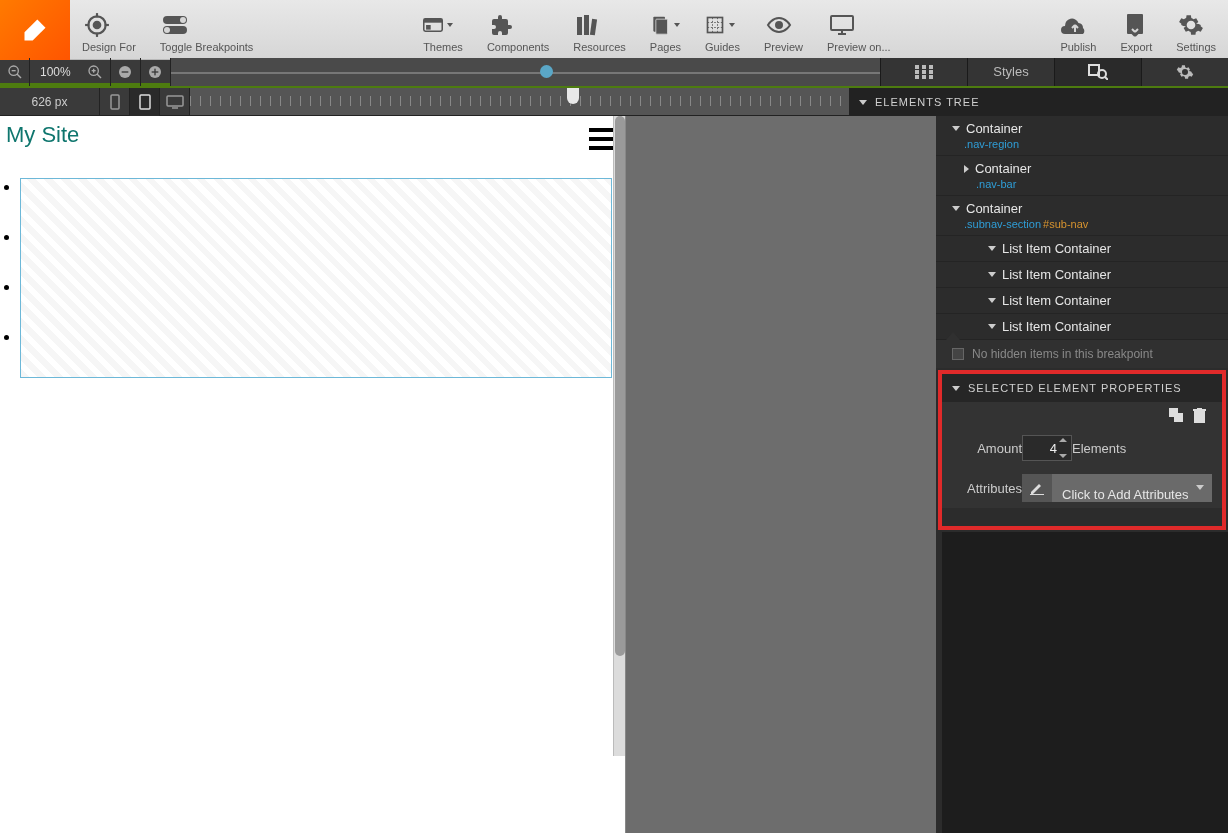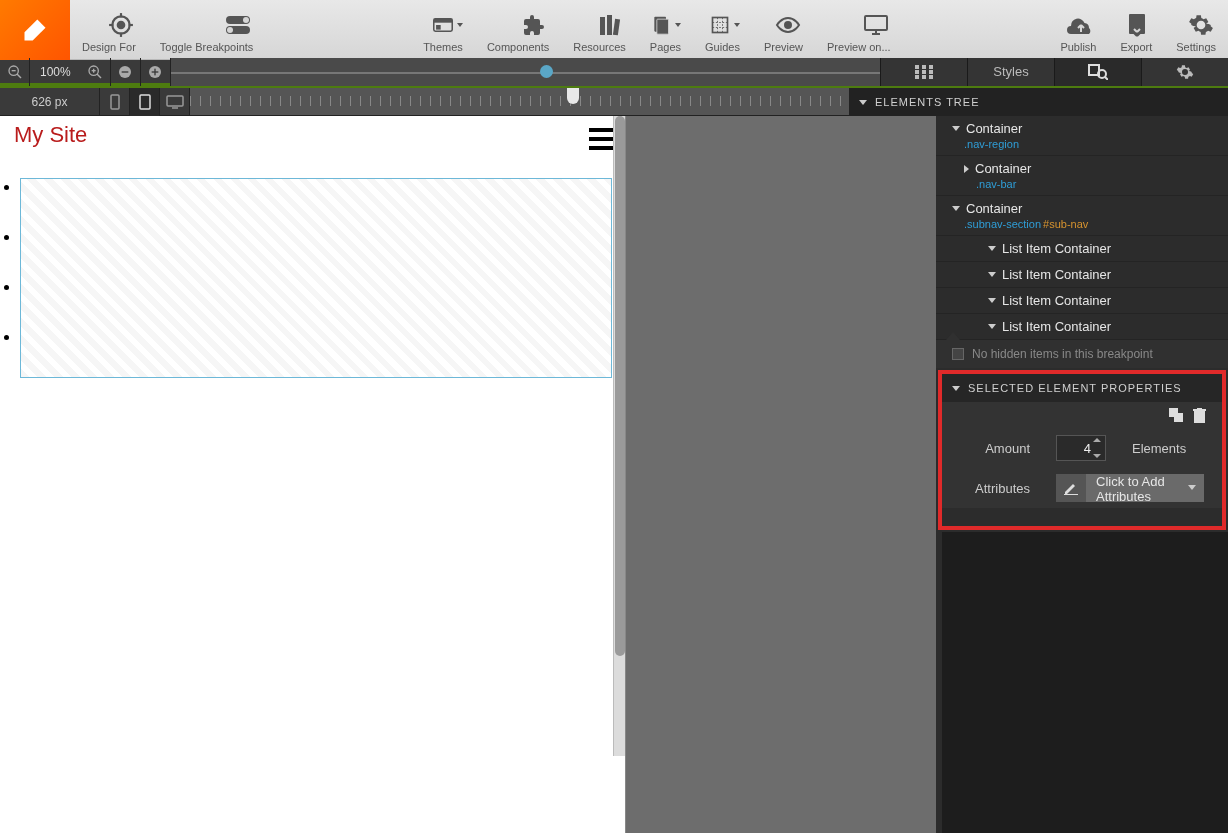--- a/index.html
+++ b/index.html
@@ -1,20 +1,20 @@
 <!DOCTYPE html>
 <html><head>
 <meta charset="utf-8">
 <style>
 *{margin:0;padding:0;box-sizing:border-box;font-family:-apple-system,BlinkMacSystemFont,"Segoe UI",Helvetica,Arial,sans-serif}
 html,body{width:1228px;height:833px;overflow:hidden}
 .topbar{height:60px;background:linear-gradient(#e8e8e8,#d6d6d6);display:flex;border-bottom:1px solid #b8b8b8}
 .logo{width:70px;height:60px;background:linear-gradient(135deg,#ff7a00,#ff5500);display:flex;align-items:center;justify-content:center}
 .tb-group{display:flex}
-.tb-item{display:flex;flex-direction:column;align-items:flex-end;justify-content:flex-end;padding:6px 12px 6px;min-width:54px;cursor:pointer}
+.tb-item{display:flex;flex-direction:column;align-items:flex-start;justify-content:flex-end;padding:6px 12px 6px;min-width:54px;cursor:pointer}
 .tb-item span.ic{width:30px;height:28px;display:flex;align-items:center;justify-content:center;color:#555}
 .tb-item .lbl{font-size:11px;color:#555;margin-top:2px;white-space:nowrap}
 .tb-spacer{flex:1}
 
 .zoomrow{height:28px;background:#3a3a3a;display:flex;align-items:center;border-bottom:5px solid #4d7c0f}
 .zoomrow .zbtn{width:30px;height:28px;display:flex;align-items:center;justify-content:center;color:#aaa;border-right:1px solid #222;cursor:pointer}
 .zoomrow .zlbl{color:#ddd;font-size:12px;padding:0 10px}
 .zoomrow .track{flex:1;height:28px;position:relative;background:#4a4a4a}
 .zoomrow .track .line{position:absolute;left:0;right:0;top:50%;height:2px;background:#777}
 .zoomrow .track .dot{position:absolute;width:13px;height:13px;border-radius:50%;background:#5aa7c7;top:7px;left:52%}
@@ -28,21 +28,21 @@
 .bpicons{display:flex;background:#3a3a3a}
 .bpicons .d{width:30px;height:28px;display:flex;align-items:center;justify-content:center;color:#999;border-right:1px solid #222;cursor:pointer}
 .bpicons .d.active{color:#ddd;background:#2a2a2a}
 .bptrack{flex:1;background:#555;position:relative;display:flex;align-items:flex-start}
 .bptrack .ticks{position:absolute;left:0;right:0;top:8px;height:10px;background-image:repeating-linear-gradient(to right,#888 0,#888 1px,transparent 1px,transparent 10px)}
 .bptrack .handle{position:absolute;left:57.2%;top:0;width:12px;height:16px;background:#e8e8e8;border-radius:0 0 6px 6px}
 .bprow .rfill{width:379px;background:#2c2c2c}
 
 .main{display:flex;height:717px}
 .canvas{width:626px;background:#fff;position:relative;border-right:1px solid #888}
-.canvas .title{color:#b91c1c;font-size:22px;padding:6px 14px}
+.canvas .title{color:#0f766e;font-size:22px;padding:6px 6px}
 .canvas .burger{position:absolute;right:6px;top:12px;display:flex;flex-direction:column;gap:5px;cursor:pointer}
 .canvas .burger div{width:30px;height:4px;background:#000}
 .canvas ul{margin:24px 0 0 14px;list-style:disc;padding-left:6px}
 .canvas ul li{height:50px}
 .canvas .selbox{position:absolute;left:20px;top:62px;width:592px;height:200px;border:1px solid #6db8d8;background:repeating-linear-gradient(45deg,#f6f6f6 0,#f6f6f6 6px,#fff 6px,#fff 12px)}
 .canvas .sb{position:absolute;right:0;top:0;width:12px;height:640px;background:#dcdcdc;border-left:1px solid #bbb}
 .canvas .sb .thumb{position:absolute;left:1px;top:0;width:10px;height:540px;background:#9a9a9a;border-radius:5px}
 .gap{flex:1;background:#6d6d6d}
 
 .right{width:292px;background:#2c2c2c;color:#ccc;display:flex;flex-direction:column;font-size:13px}
@@ -64,30 +64,30 @@
 .tnode.l3{padding-left:52px}
 .hidden-row{height:28px;display:flex;align-items:center;gap:8px;padding-left:16px;color:#888;font-size:12px;background:#303030;position:relative}
 .hidden-row .tri{position:absolute;left:10px;top:-8px;width:0;height:0;border-bottom:8px solid #303030;border-left:7px solid transparent;border-right:7px solid transparent}
 .hidden-row .cb{width:12px;height:12px;border:1px solid #666;background:#444}
 
 .highlightbox{border:4px solid #e02a2a;margin:2px;padding-bottom:18px}
 .prop-section{background:#333}
 .prop-head{height:28px;background:#262626;display:flex;align-items:center;padding:0 10px;gap:8px;font-size:11px;letter-spacing:1px;color:#d0d0d0;text-transform:uppercase}
 .prop-head::before{content:"";display:inline-block;border-top:5px solid #ccc;border-left:4px solid transparent;border-right:4px solid transparent}
 .prop-icons{height:26px;display:flex;justify-content:flex-end;align-items:center;gap:10px;padding:0 16px;color:#ddd}
-.prop-row{display:flex;align-items:center;height:40px;padding:0 18px;gap:26px}
+.prop-row{display:flex;align-items:center;height:40px;padding:0 10px;gap:0}
 .prop-row .plbl{width:70px;text-align:right;color:#ccc;font-size:13px}
 .num-input{width:50px;height:26px;background:#2a2a2a;border:1px solid #555;color:#eee;display:flex;align-items:center;justify-content:flex-end;padding-right:14px;position:relative;font-size:13px}
 .num-input .spin{position:absolute;right:2px;top:2px;bottom:2px;width:10px;display:flex;flex-direction:column;justify-content:space-between}
 .num-input .spin div{width:0;height:0;border-left:4px solid transparent;border-right:4px solid transparent}
 .num-input .spin .up{border-bottom:4px solid #aaa}
 .num-input .spin .dn{border-top:4px solid #aaa}
 .attr-box{display:flex;height:28px;flex:1}
 .attr-box .iconbox{width:30px;background:#555;display:flex;align-items:center;justify-content:center;color:#ddd}
-.attr-box .drop{flex:1;background:#6a6a6a;color:#e6e6e6;display:flex;align-items:flex-start;padding:0 10px;font-size:13px;position:relative}
+.attr-box .drop{flex:1;background:#6a6a6a;color:#e6e6e6;display:flex;align-items:flex-end;padding:0 10px;font-size:13px;position:relative}
 .attr-box .drop::after{content:"";position:absolute;right:8px;top:11px;border-top:5px solid #ccc;border-left:4px solid transparent;border-right:4px solid transparent}
 .bottom-dark{flex:1;background:#1d1d1d;border-left:6px solid #2c2c2c}
 svg{display:block}
 .caret-down{width:0;height:0;border-top:4px solid #555;border-left:3px solid transparent;border-right:3px solid transparent;margin-left:2px}
 .withcaret{display:flex;align-items:flex-start;gap:2px}
 </style>
 </head>
 <body>
 
 <div class="topbar">

